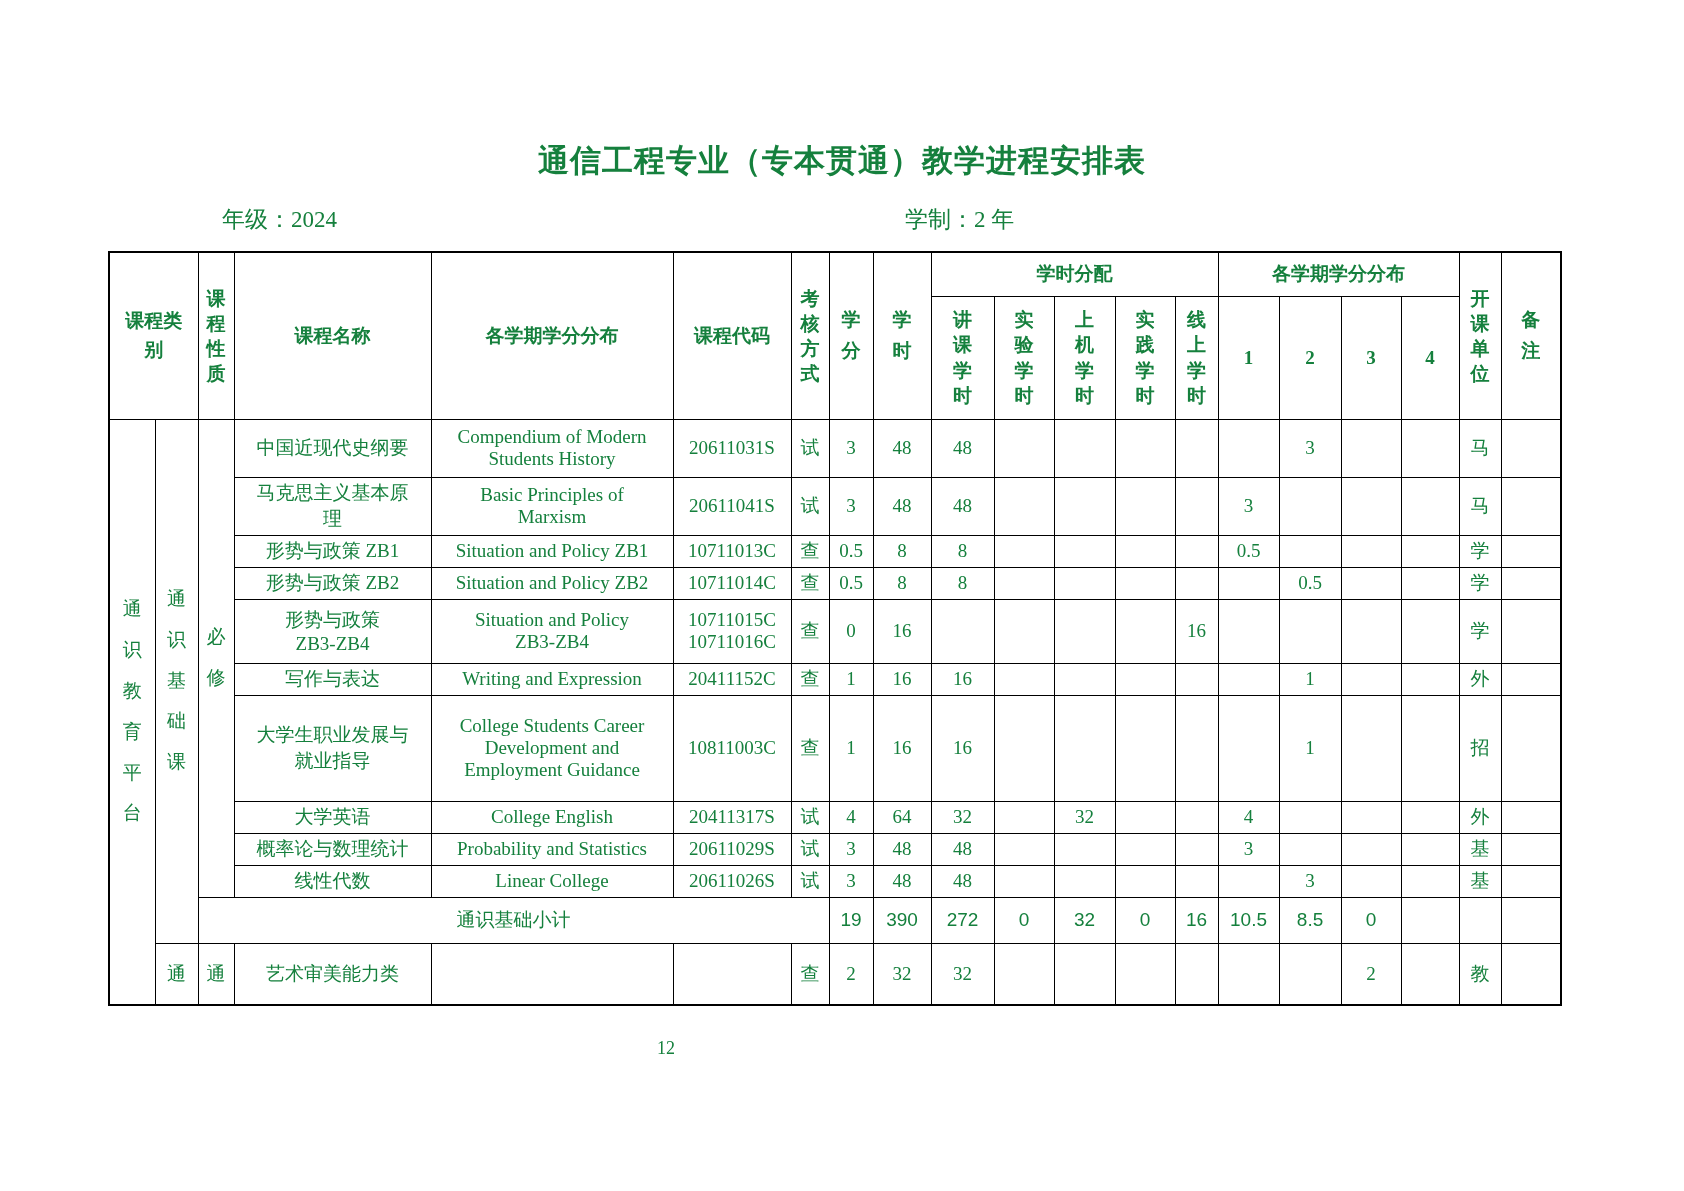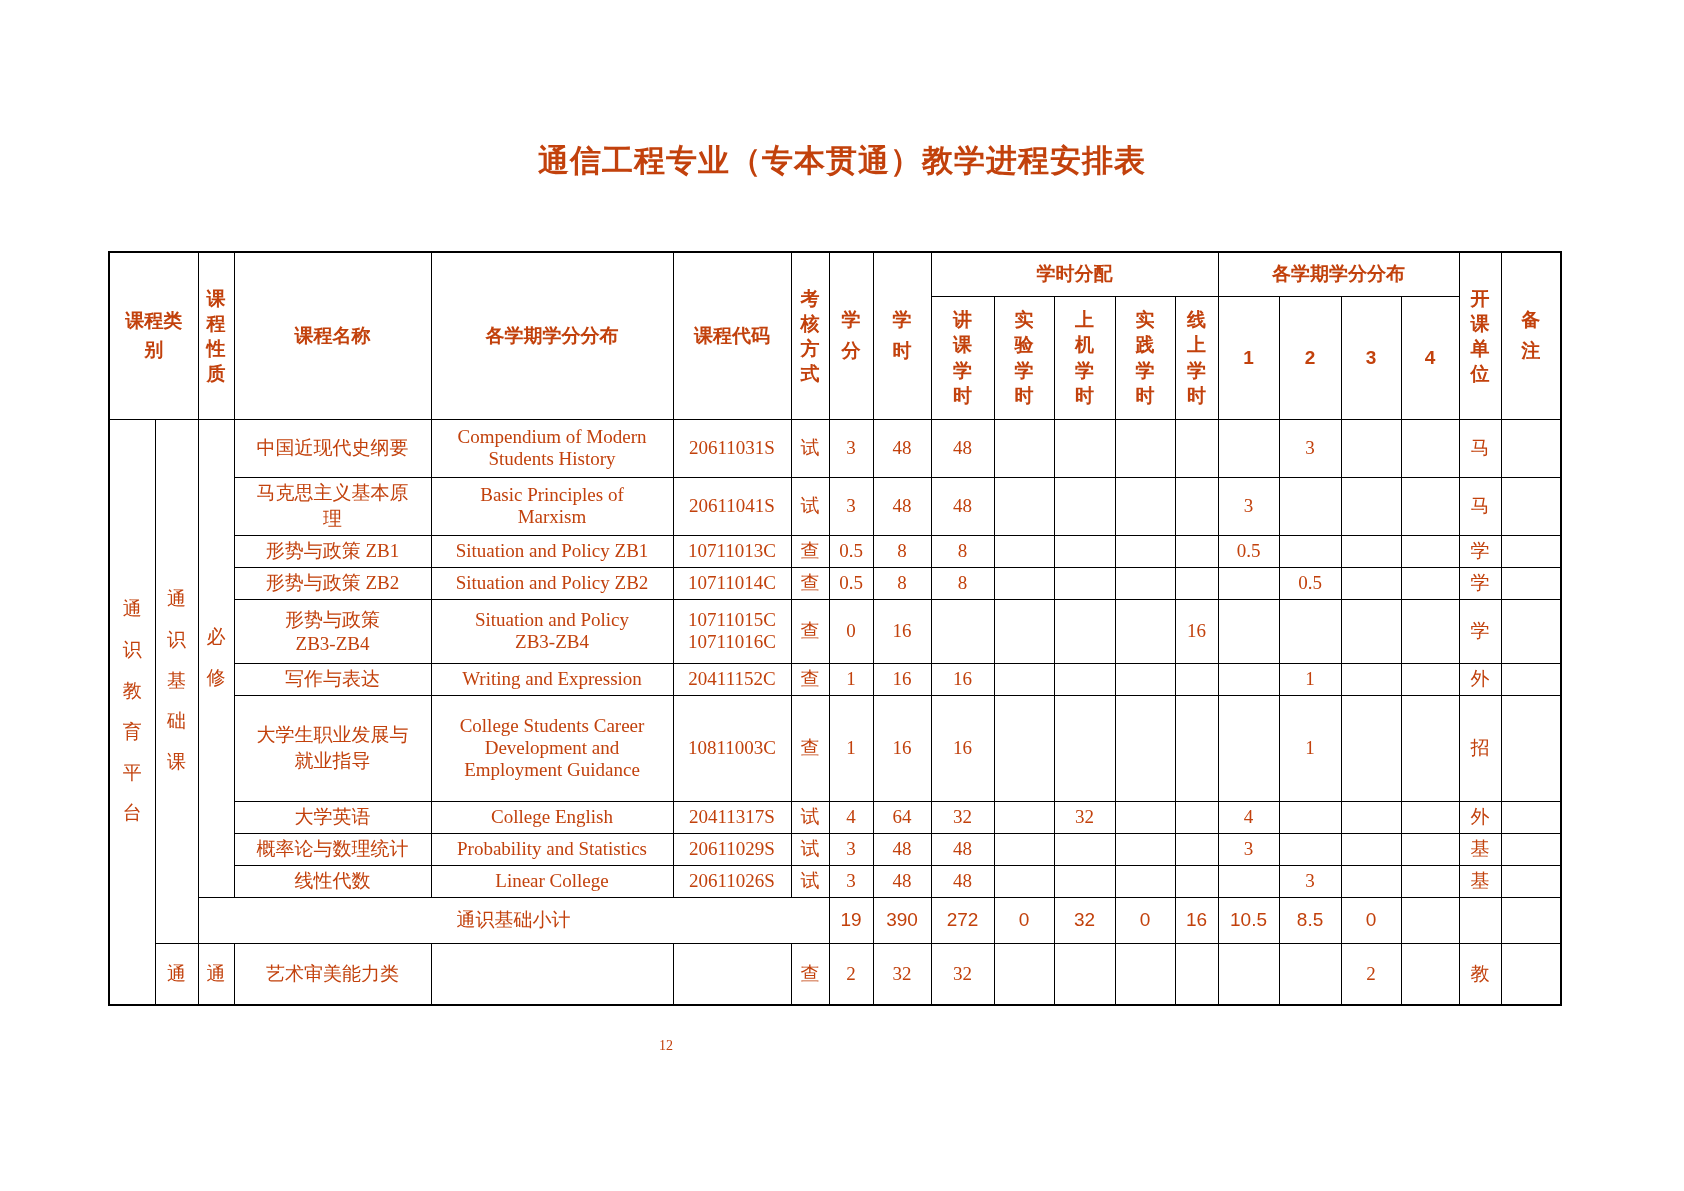--- a/index.html
+++ b/index.html
@@ -1,43 +1,47 @@
 <!DOCTYPE html>
 <html><head>
 <meta charset="utf-8">
 <style>
   html,body{margin:0;padding:0;background:#e8e8e8;}
   .page{position:relative;width:1684px;height:1191px;background:#ffffff;margin:0 auto;overflow:hidden;
-        font-family:"Liberation Serif","DejaVu Serif",serif;color:#c2410c;}
+        font-family:"Liberation Serif","DejaVu Serif",serif;color:#15803d;}
   .doc-title{position:absolute;left:0;top:140px;width:1684px;text-align:center;
         font-family:"Liberation Sans","DejaVu Sans",sans-serif;font-weight:bold;font-size:31px;letter-spacing:1px;}
   .meta-line{position:absolute;top:204px;left:0;width:1684px;height:30px;font-size:23px;}
   .meta-grade{position:absolute;left:222px;top:0;}
   .meta-duration{position:absolute;left:905px;top:0;}
   table.sched{position:absolute;left:108px;top:251px;width:1452px;border-collapse:collapse;table-layout:fixed;
         border:2px solid #000;}
   .sched th,.sched td{border:1px solid #000;padding:1px 3px;vertical-align:middle;text-align:center;
         font-size:19px;font-weight:normal;overflow:hidden;}
-  .sched th{font-family:Liberation Sans, sans-serif;font-weight:bold;}
+  .sched th{font-family:Liberation Serif, serif;font-weight:bold;}
   .al{text-align:left;padding-left:9px;}
   .prewrap{white-space:pre-line;}
   .vtx{width:1.08em;margin:0 auto;word-break:break-all;line-height:1.32;text-align:center;}
   .vtx-mid{line-height:1.6;}
   .vtx-loose{line-height:2.15;}
   .bold{font-weight:bold;font-family:"Liberation Sans","DejaVu Sans",sans-serif;}
   .cat-head{width:62px;margin:0 auto;line-height:1.5;}
-  .page-num{position:absolute;left:0;top:1038px;width:1332px;text-align:center;font-size:14px;}
+  .page-num{position:absolute;left:0;top:1038px;width:1332px;text-align:center;font-size:18px;}
 </style>
 </head>
 <body>
 
 <div class="page">
 
   <div class="doc-title">通信工程专业（专本贯通）教学进程安排表</div>
 
+  <div class="meta-line">
+    <span class="meta-grade">年级：2024</span>
+    <span class="meta-duration">学制：2 年</span>
+  </div>
 
   <table class="sched">
     <colgroup>
       <col style="width:46px">
         <col style="width:43px">
         <col style="width:36px">
         <col style="width:197px">
       <col style="width:242px">
         <col style="width:118px">
         <col style="width:38px">

